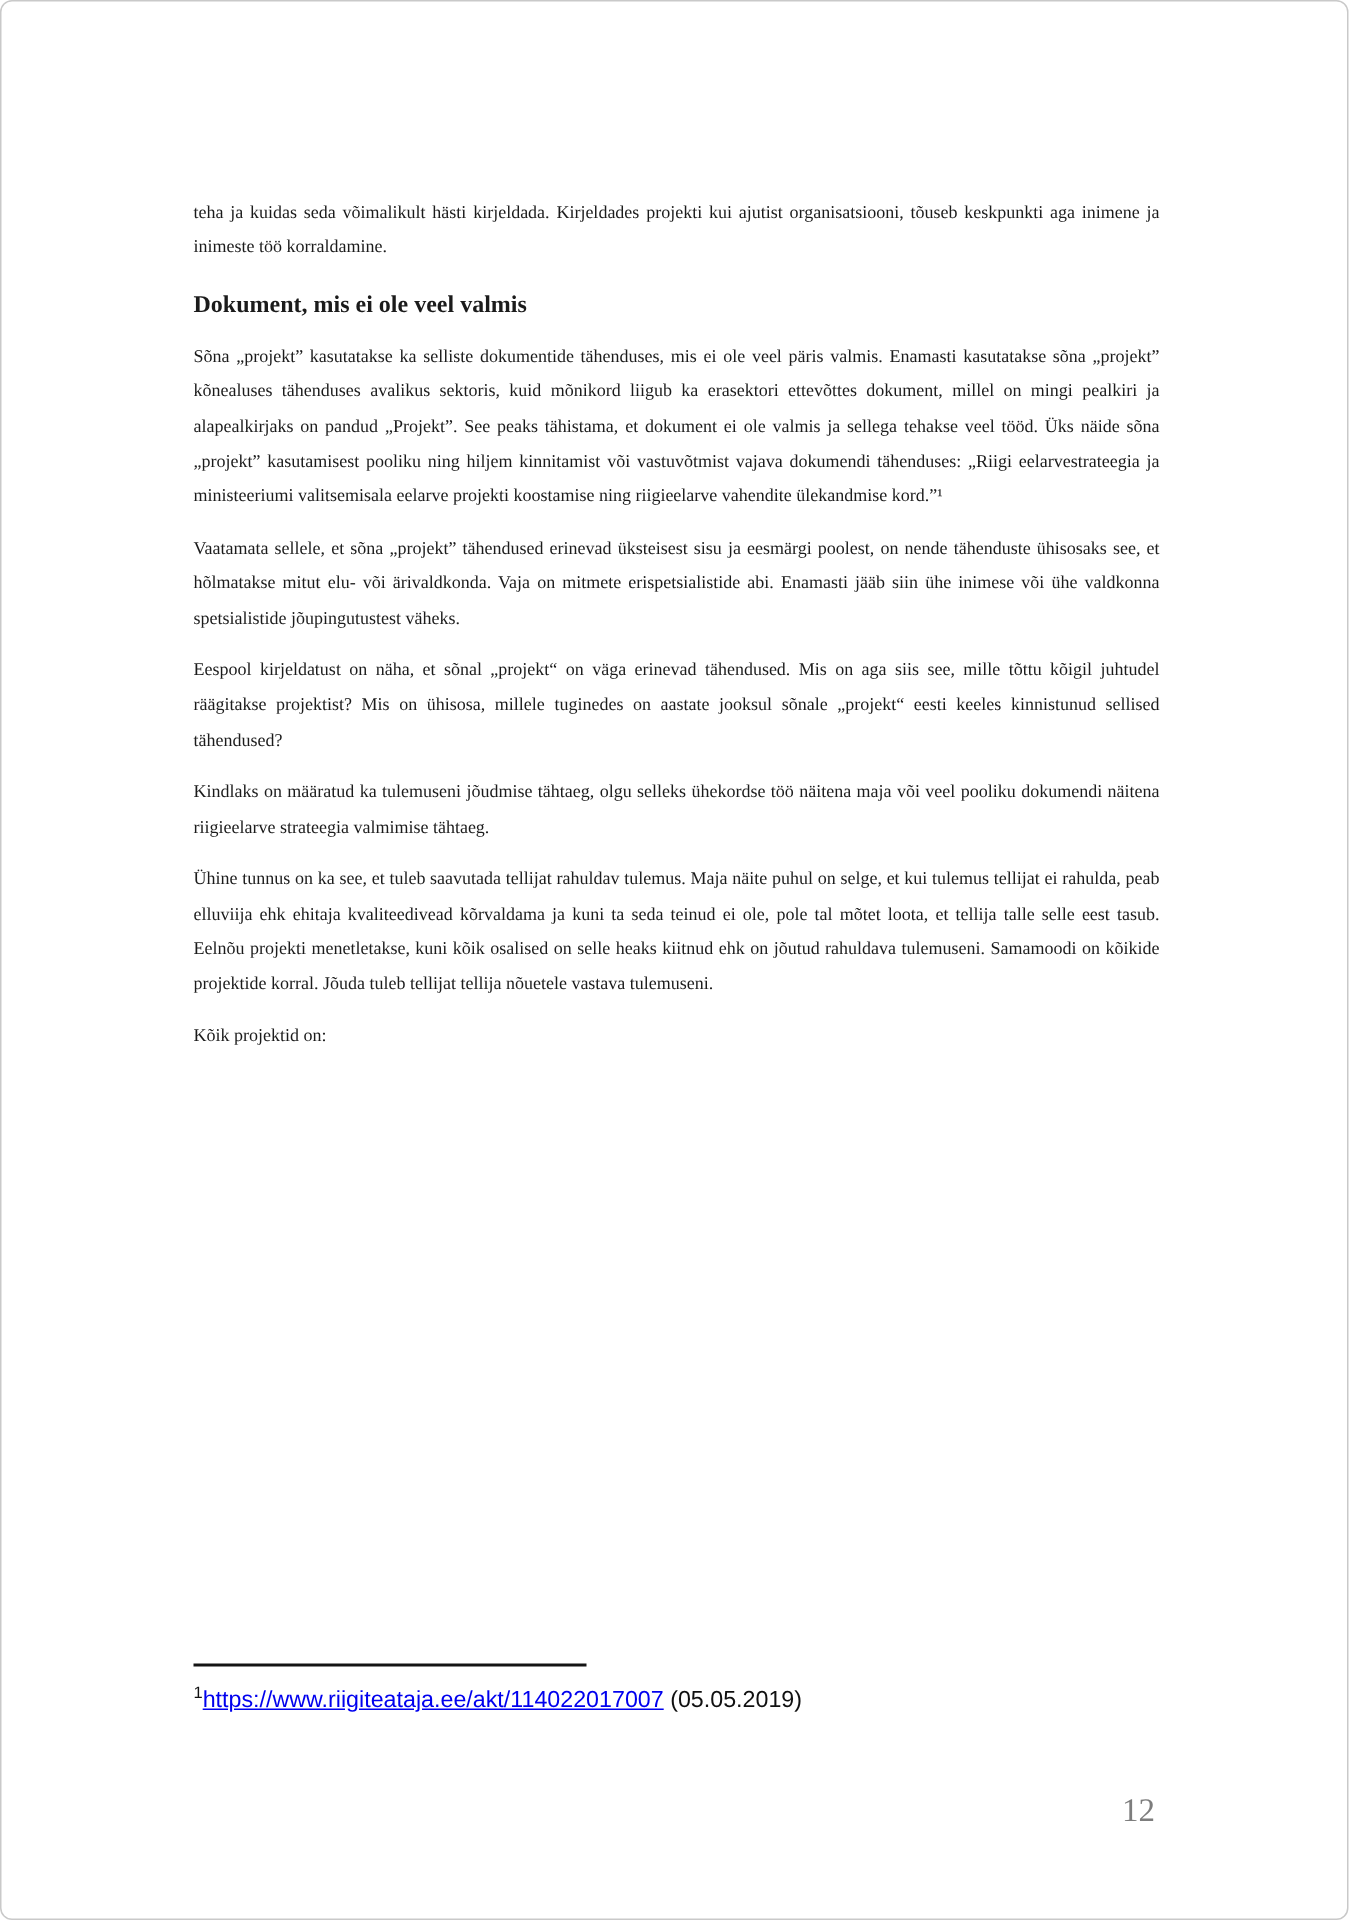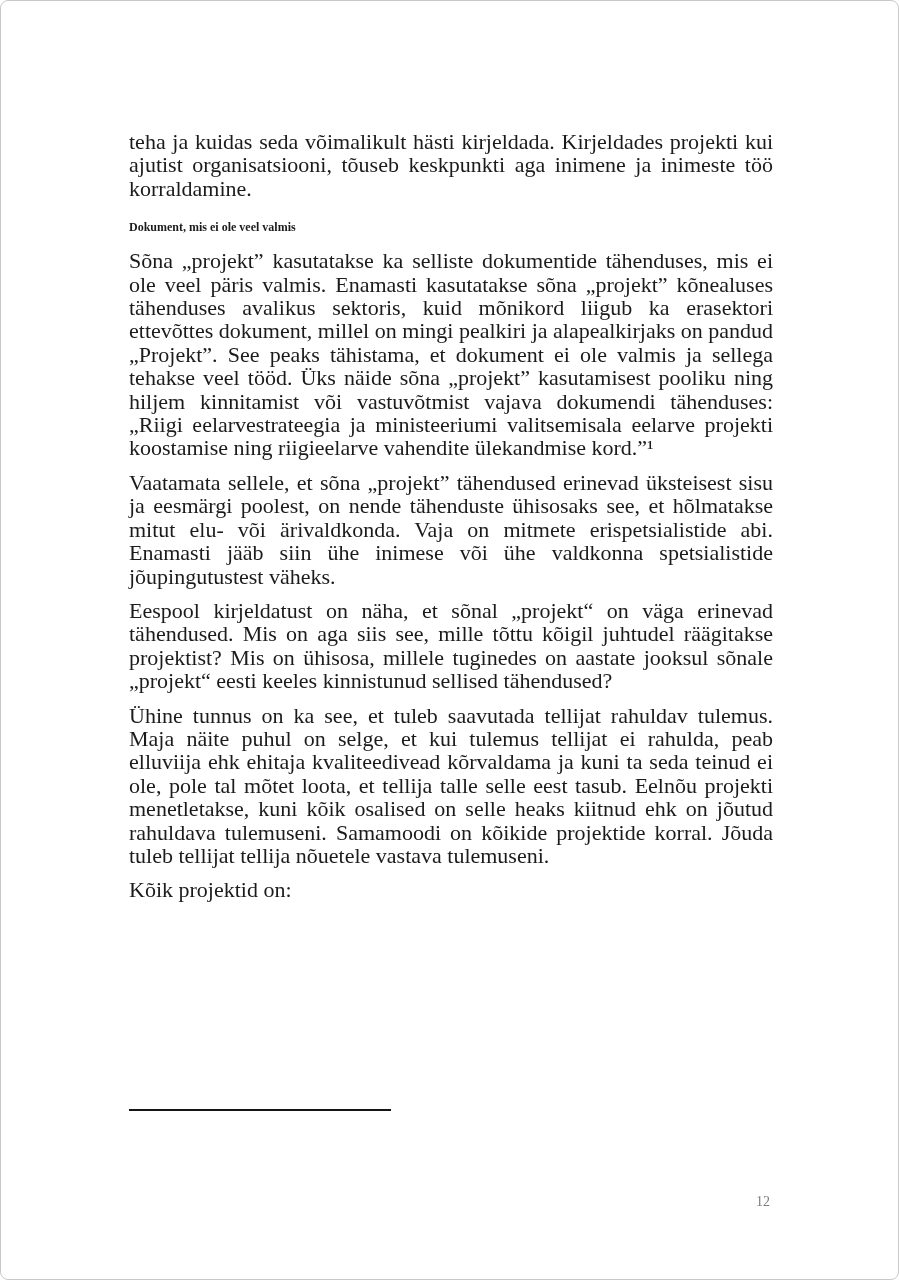--- a/index.html
+++ b/index.html
@@ -23,30 +23,30 @@
   }
   .content {
     position: absolute;
     left: 128px;
     top: 129px;
     width: 644px;
     color: #1b1b1b;
   }
   .para {
     margin: 0 0 11px 0;
-    font-size: 22px;
+    font-size: 12px;
     line-height: 23.4px;
     text-align: justify;
     text-justify: inter-word;
     color: #1b1b1b;
   }
   .para:last-child { margin-bottom: 0; }
   .heading {
     margin: 15px 0 10px 0;
-    font-size: 12px;
+    font-size: 16px;
     line-height: 24px;
     font-weight: bold;
     color: #1b1b1b;
     text-align: left;
     font-family: Liberation Serif, serif;
   }
   .footnote {
     position: absolute;
     left: 128px;
     top: 1108px;
@@ -72,39 +72,41 @@
   .footnote-link {
     color: #0000ee;
     text-decoration: underline;
     cursor: pointer;
   }
   .footnote-suffix { color: #101010; }
   .page-number {
     position: absolute;
     right: 128px;
     top: 1193px;
-    font-size: 14px;
+    font-size: 22px;
     color: #7d7d7d;
     font-family: "Liberation Serif", "DejaVu Serif", serif;
   }
 </style>
 </head>
 <body>
 
 <div class="page">
 
   <div class="content">
     <p class="para">teha ja kuidas seda võimalikult hästi kirjeldada. Kirjeldades projekti kui ajutist organisatsiooni, tõuseb keskpunkti aga inimene ja inimeste töö korraldamine.</p>
     <h2 class="heading">Dokument, mis ei ole veel valmis</h2>
     <p class="para">Sõna „projekt” kasutatakse ka selliste dokumentide tähenduses, mis ei ole veel päris valmis. Enamasti kasutatakse sõna „projekt” kõnealuses tähenduses avalikus sektoris, kuid mõnikord liigub ka erasektori ettevõttes dokument, millel on mingi pealkiri ja alapealkirjaks on pandud „Projekt”. See peaks tähistama, et dokument ei ole valmis ja sellega tehakse veel tööd. Üks näide sõna „projekt” kasutamisest pooliku ning hiljem kinnitamist või vastuvõtmist vajava dokumendi tähenduses: „Riigi eelarvestrateegia ja ministeeriumi valitsemisala eelarve projekti koostamise ning riigieelarve vahendite ülekandmise kord.”¹</p>
     <p class="para">Vaatamata sellele, et sõna „projekt” tähendused erinevad üksteisest sisu ja eesmärgi poolest, on nende tähenduste ühisosaks see, et hõlmatakse mitut elu- või ärivaldkonda. Vaja on mitmete erispetsialistide abi. Enamasti jääb siin ühe inimese või ühe valdkonna spetsialistide jõupingutustest väheks.</p>
     <p class="para">Eespool kirjeldatust on näha, et sõnal „projekt“ on väga erinevad tähendused. Mis on aga siis see, mille tõttu kõigil juhtudel räägitakse projektist? Mis on ühisosa, millele tuginedes on aastate jooksul sõnale „projekt“ eesti keeles kinnistunud sellised tähendused?</p>
+    <p class="para">Kindlaks on määratud ka tulemuseni jõudmise tähtaeg, olgu selleks ühekordse töö näitena maja või veel pooliku dokumendi näitena riigieelarve strateegia valmimise tähtaeg.</p>
     <p class="para">Ühine tunnus on ka see, et tuleb saavutada tellijat rahuldav tulemus. Maja näite puhul on selge, et kui tulemus tellijat ei rahulda, peab elluviija ehk ehitaja kvaliteedivead kõrvaldama ja kuni ta seda teinud ei ole, pole tal mõtet loota, et tellija talle selle eest tasub. Eelnõu projekti menetletakse, kuni kõik osalised on selle heaks kiitnud ehk on jõutud rahuldava tulemuseni. Samamoodi on kõikide projektide korral. Jõuda tuleb tellijat tellija nõuetele vastava tulemuseni.</p>
     <p class="para">Kõik projektid on:</p>
   </div>
 
   <div class="footnote">
     <div class="footnote-rule"></div>
+    <div class="footnote-line"><span class="footnote-marker">1</span><a class="footnote-link">https://www.riigiteataja.ee/akt/114022017007</a><span class="footnote-suffix"> (05.05.2019)</span></div>
   </div>
 
   <div class="page-number">12</div>
 
 </div>
 
 </body></html>

